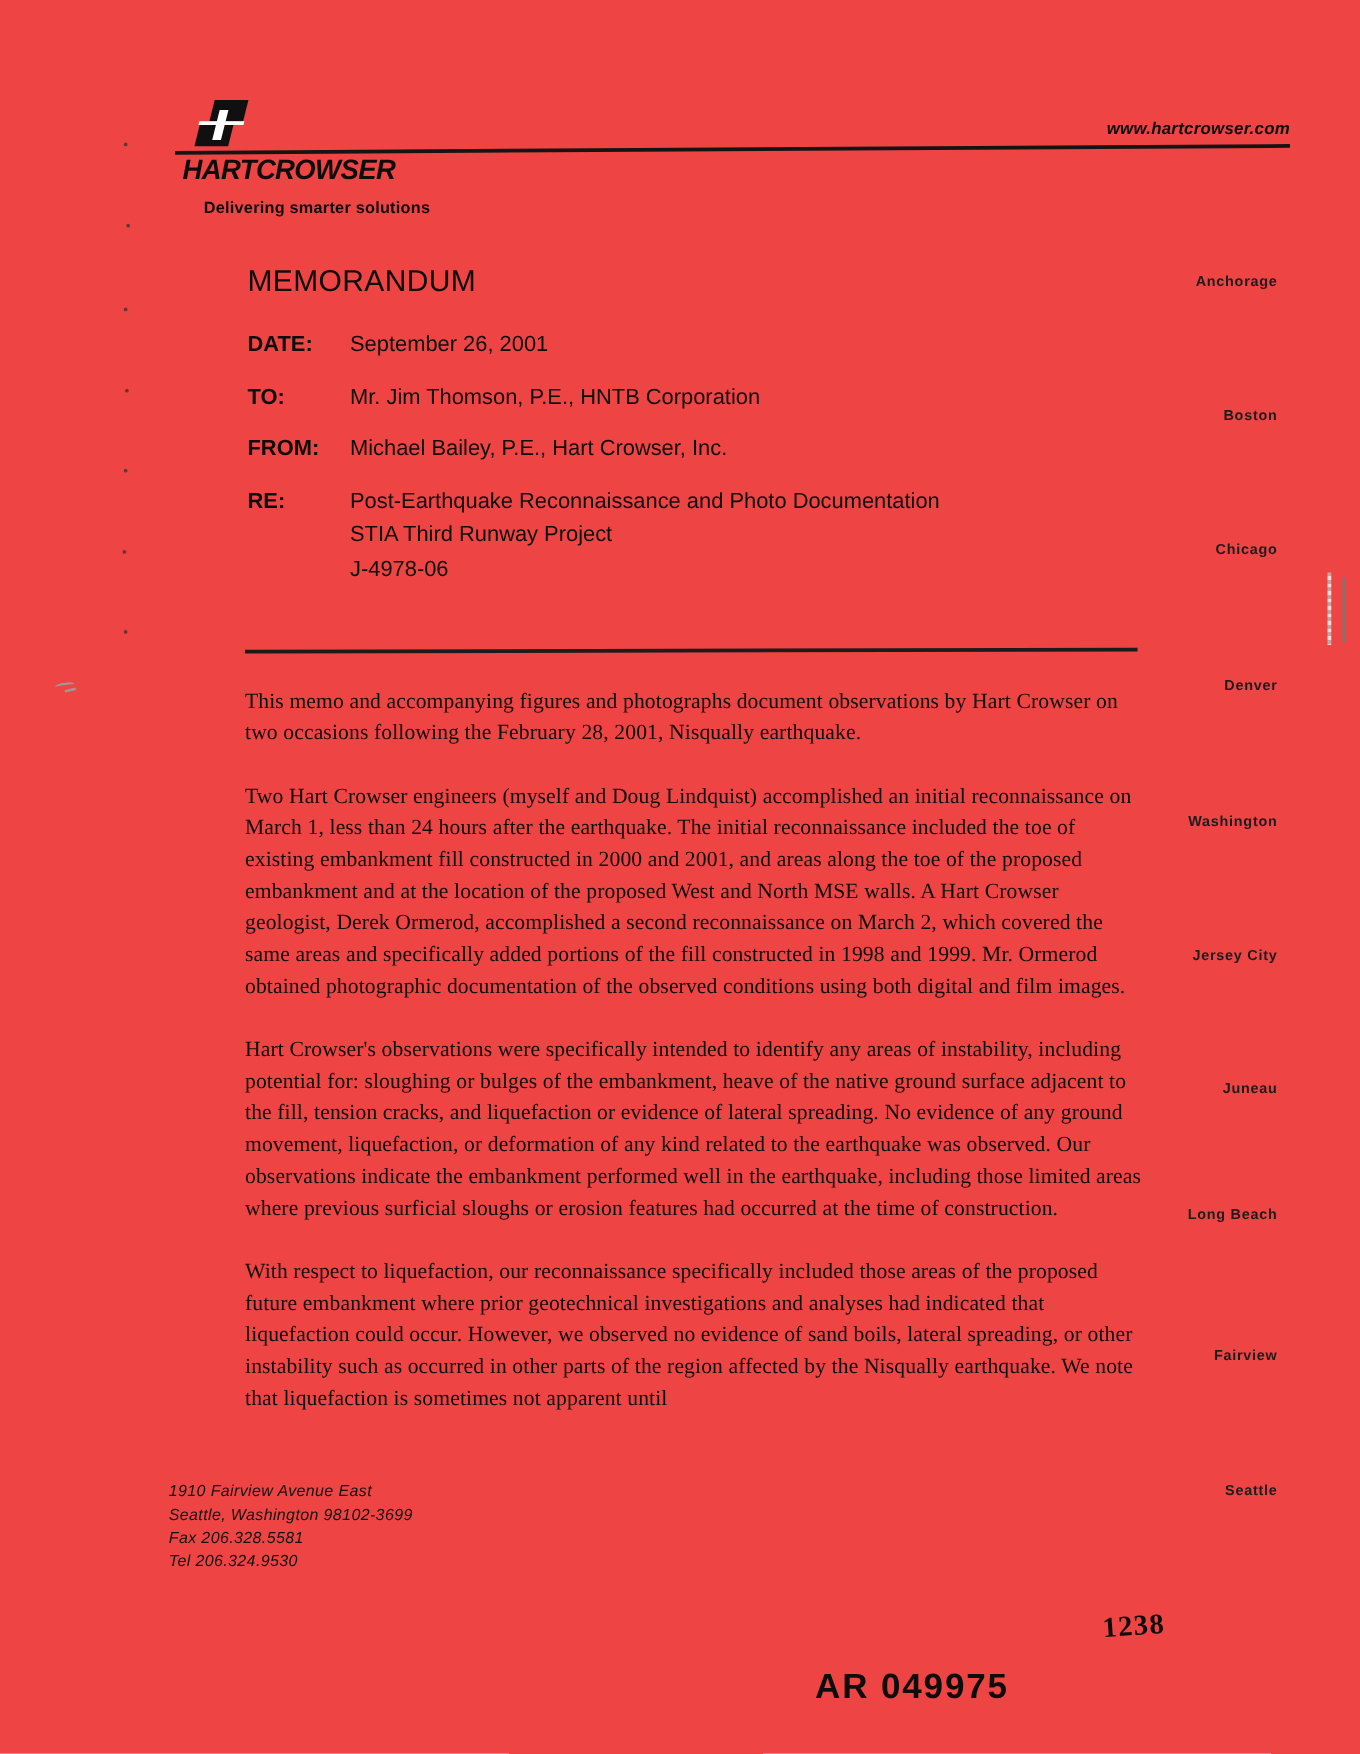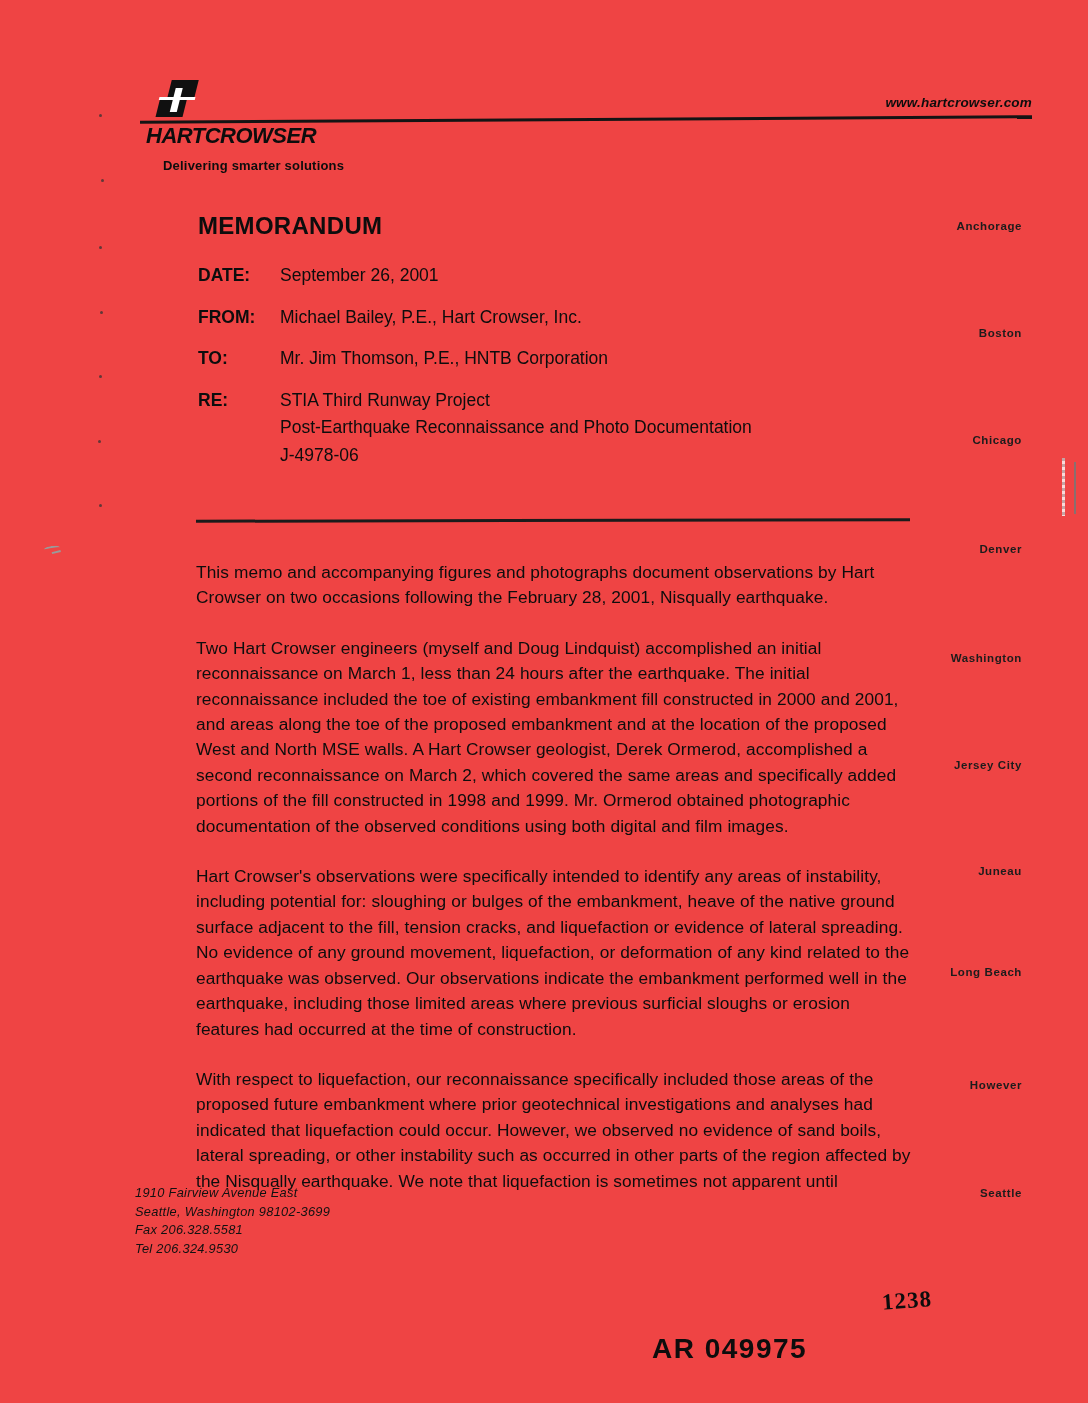--- a/index.html
+++ b/index.html
@@ -8,30 +8,30 @@
     margin:0 auto;overflow:hidden;
     font-family:"Liberation Sans",sans-serif;color:#0d0d0d;
   }
   
   .logo-icon{position:absolute;left:152px;top:79px;}
   .top-rule{position:absolute;left:140px;top:118px;width:892px;height:3px;background:#141414;transform:rotate(-0.35deg);}
   .website{position:absolute;right:56px;top:95px;font-size:13.5px;font-weight:bold;font-style:italic;letter-spacing:.2px;}
   .wordmark{position:absolute;left:146px;top:123px;font-size:22px;font-weight:bold;font-style:italic;letter-spacing:-.5px;transform:scaleY(1.02);}
   .tagline{position:absolute;left:163px;top:158px;font-size:13px;font-weight:bold;letter-spacing:.2px;}
   
-  .memo-title{position:absolute;left:198px;top:212px;font-size:24px;font-weight:bold;letter-spacing:.3px;}
+  .memo-title{position:absolute;left:198px;top:212px;font-size:24px;font-weight:normal;letter-spacing:.3px;}
   .fields{position:absolute;left:198px;top:265px;width:640px;font-size:17.5px;}
   .field-row{display:flex;margin-bottom:20.5px;}
   .field-label{font-weight:bold;width:82px;flex:0 0 82px;}
   .field-value{font-weight:normal;}
   .re-line{margin-bottom:6.5px;}
   .mid-rule{position:absolute;left:196px;top:519px;width:714px;height:3px;background:#1b1b1b;transform:rotate(-0.12deg);}
   
   .body-text{position:absolute;left:196px;top:548px;width:722px;font-size:17.3px;line-height:25.4px;letter-spacing:.1px;}
-  .body-text p{margin:12px 0 25px 0;}
+  .body-text p{margin:0 0 25px 0;font-family:Liberation Serif, serif;}
   
   .office{position:absolute;right:66px;font-size:11.5px;font-weight:bold;letter-spacing:.6px;color:#1c1c1c;white-space:nowrap;}
   
   .address{position:absolute;left:135px;top:1184px;font-size:12.8px;font-style:italic;line-height:18.6px;letter-spacing:.3px;color:#111;}
   .stamp{position:absolute;left:652px;top:1293px;font-size:28px;font-weight:bold;letter-spacing:1.5px;margin-top:40px;}
   .page-number{position:absolute;left:882px;top:1288px;font-family:"Liberation Serif",serif;font-size:23px;font-weight:bold;transform:rotate(-4deg);letter-spacing:1px;}
   
   .dot{position:absolute;width:3px;height:3px;background:#333;border-radius:50%;opacity:.75;}
   .squiggle{position:absolute;left:44px;top:546px;width:16px;height:3px;border-top:2px solid #9a9a9a;border-radius:60%;transform:rotate(-8deg);}
   .squiggle2{position:absolute;left:52px;top:551px;width:9px;height:2px;border-top:2px solid #9a9a9a;transform:rotate(-14deg);}
@@ -59,32 +59,32 @@
   <div class="tagline">Delivering smarter solutions</div>
 
   <div class="memo-title">MEMORANDUM</div>
 
   <div class="fields">
     <div class="field-row">
       <span class="field-label">DATE:</span>
       <span class="field-value">September 26, 2001</span>
     </div>
     <div class="field-row">
+      <span class="field-label">TO:</span>
+      <span class="field-value">Mr. Jim Thomson, P.E., HNTB Corporation</span>
+    </div>
+    <div class="field-row">
       <span class="field-label">FROM:</span>
       <span class="field-value">Michael Bailey, P.E., Hart Crowser, Inc.</span>
     </div>
     <div class="field-row">
-      <span class="field-label">TO:</span>
-      <span class="field-value">Mr. Jim Thomson, P.E., HNTB Corporation</span>
-    </div>
-    <div class="field-row">
       <span class="field-label">RE:</span>
       <span class="field-value">
+        <div class="re-line">Post-Earthquake Reconnaissance and Photo Documentation</div>
         <div class="re-line">STIA Third Runway Project</div>
-        <div class="re-line">Post-Earthquake Reconnaissance and Photo Documentation</div>
         <div class="re-line">J-4978-06</div>
       </span>
     </div>
   </div>
 
   <div class="mid-rule"></div>
 
   <div class="body-text">
     <p>This memo and accompanying figures and photographs document observations by Hart Crowser on two occasions following the February 28, 2001, Nisqually earthquake.</p>
     <p>Two Hart Crowser engineers (myself and Doug Lindquist) accomplished an initial reconnaissance on March 1, less than 24 hours after the earthquake.  The initial reconnaissance included the toe of existing embankment fill constructed in 2000 and 2001, and areas along the toe of the proposed embankment and at the location of the proposed West and North MSE walls.  A Hart Crowser geologist, Derek Ormerod, accomplished a second reconnaissance on March 2, which covered the same areas and specifically added portions of the fill constructed in 1998 and 1999.  Mr. Ormerod obtained photographic documentation of the observed conditions using both digital and film images.</p>
@@ -93,21 +93,21 @@
   </div>
 
   <div class="office" style="top:220px">Anchorage</div>
   <div class="office" style="top:327px">Boston</div>
   <div class="office" style="top:434px">Chicago</div>
   <div class="office" style="top:543px">Denver</div>
   <div class="office" style="top:652px">Washington</div>
   <div class="office" style="top:759px">Jersey City</div>
   <div class="office" style="top:865px">Juneau</div>
   <div class="office" style="top:966px">Long Beach</div>
-  <div class="office" style="top:1079px">However</div>
+  <div class="office" style="top:1079px">Fairview</div>
   <div class="office" style="top:1187px">Seattle</div>
 
   <div class="address">
     <div>1910 Fairview Avenue East</div>
     <div>Seattle, Washington 98102-3699</div>
     <div>Fax 206.328.5581</div>
     <div>Tel 206.324.9530</div>
   </div>
 
   <div class="stamp">AR 049975</div>

